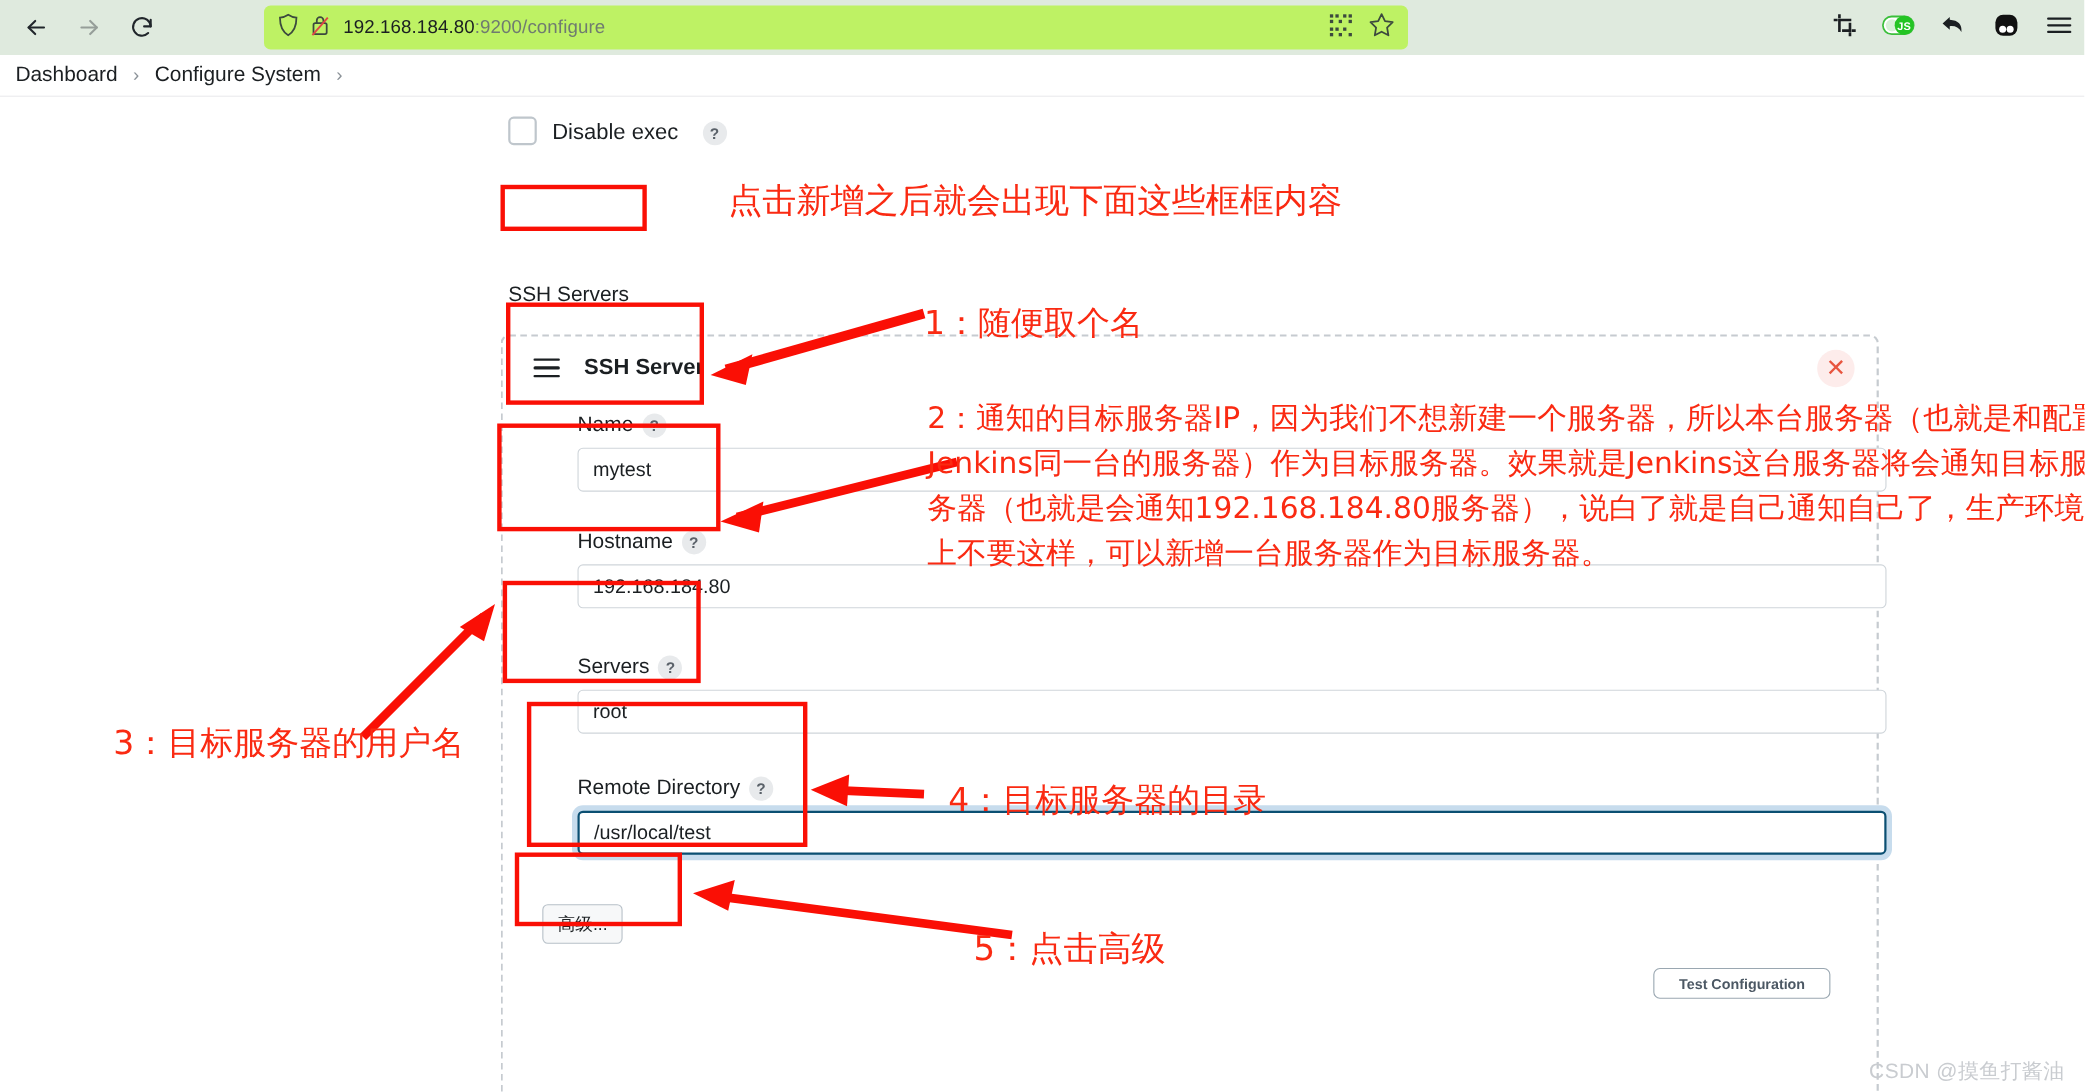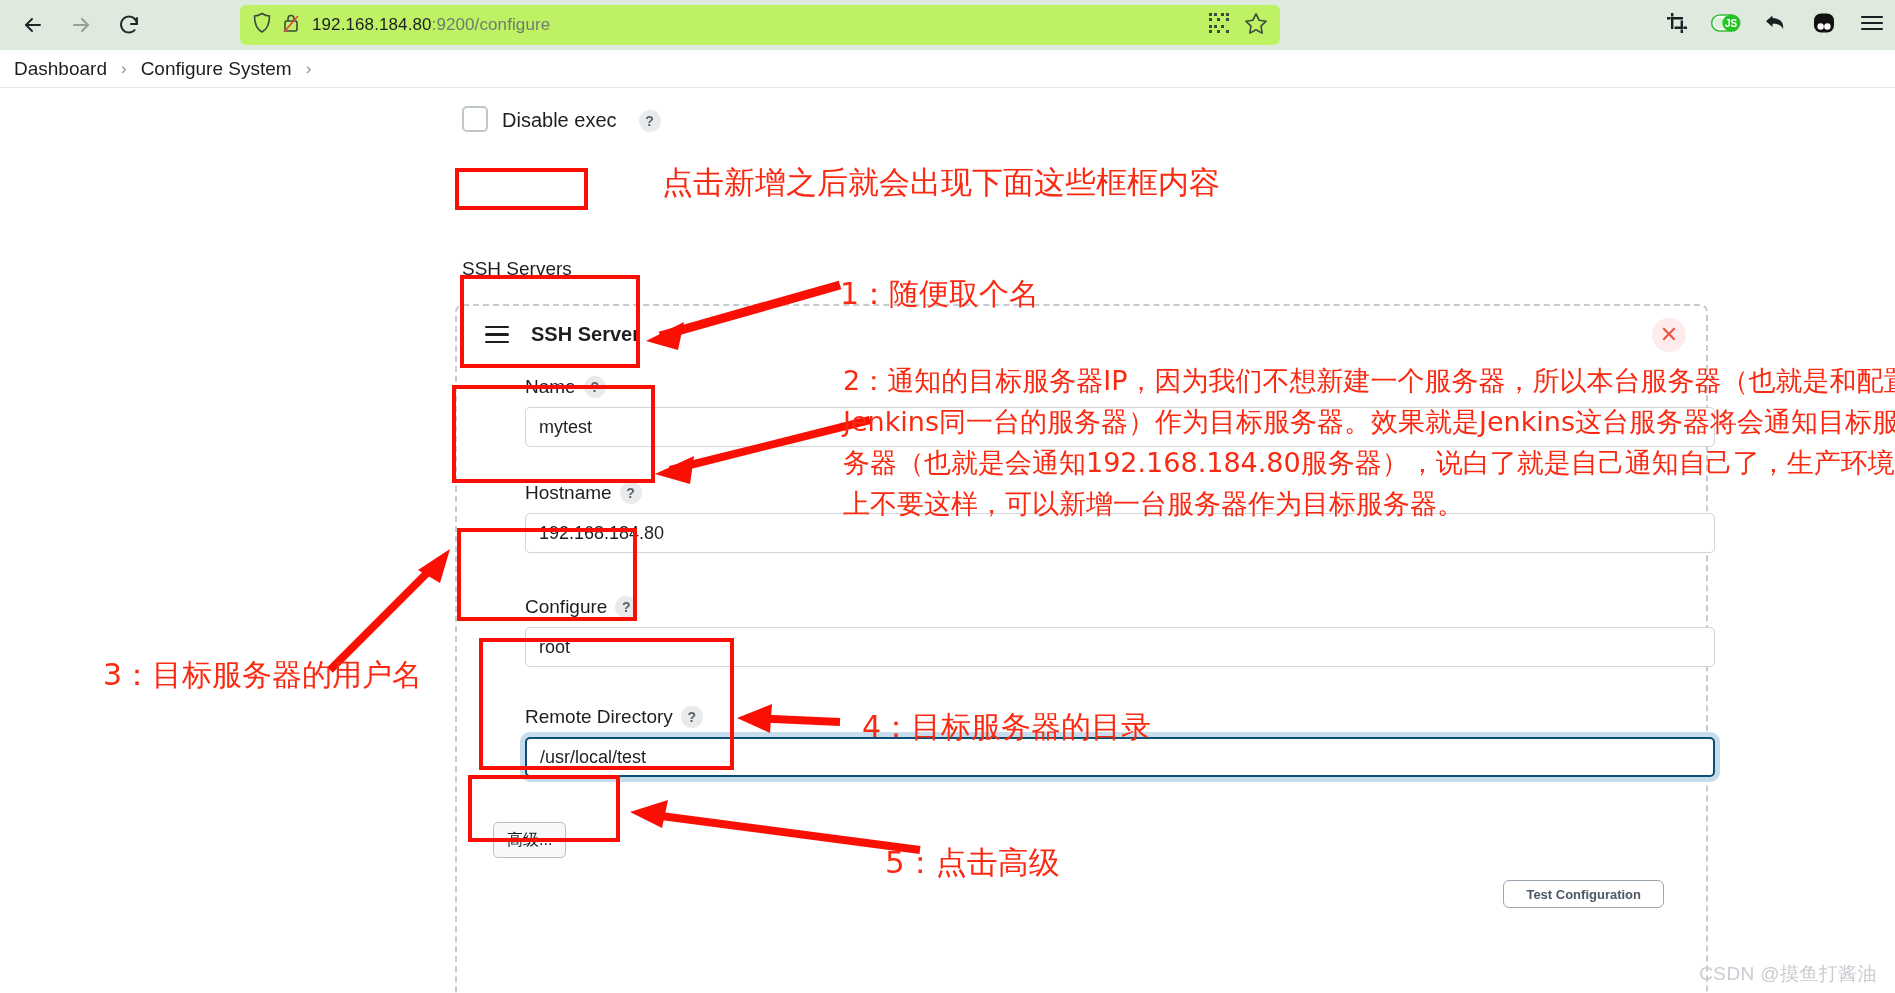--- a/index.html
+++ b/index.html
@@ -308,21 +308,21 @@
     <div class="field" style="top:176px">
       <div class="field-label">
         <span>Hostname</span>
         <span class="help-dot">?</span>
       </div>
       <input class="field-input" value="192.168.184.80" style="">
     </div>
 
     <div class="field" style="top:290px">
       <div class="field-label">
-        <span>Configure</span>
+        <span>Servers</span>
         <span class="help-dot">?</span>
       </div>
       <input class="field-input" value="root" style="">
     </div>
 
     <div class="field" style="top:400px">
       <div class="field-label">
         <span>Remote Directory</span>
         <span class="help-dot">?</span>
       </div>

